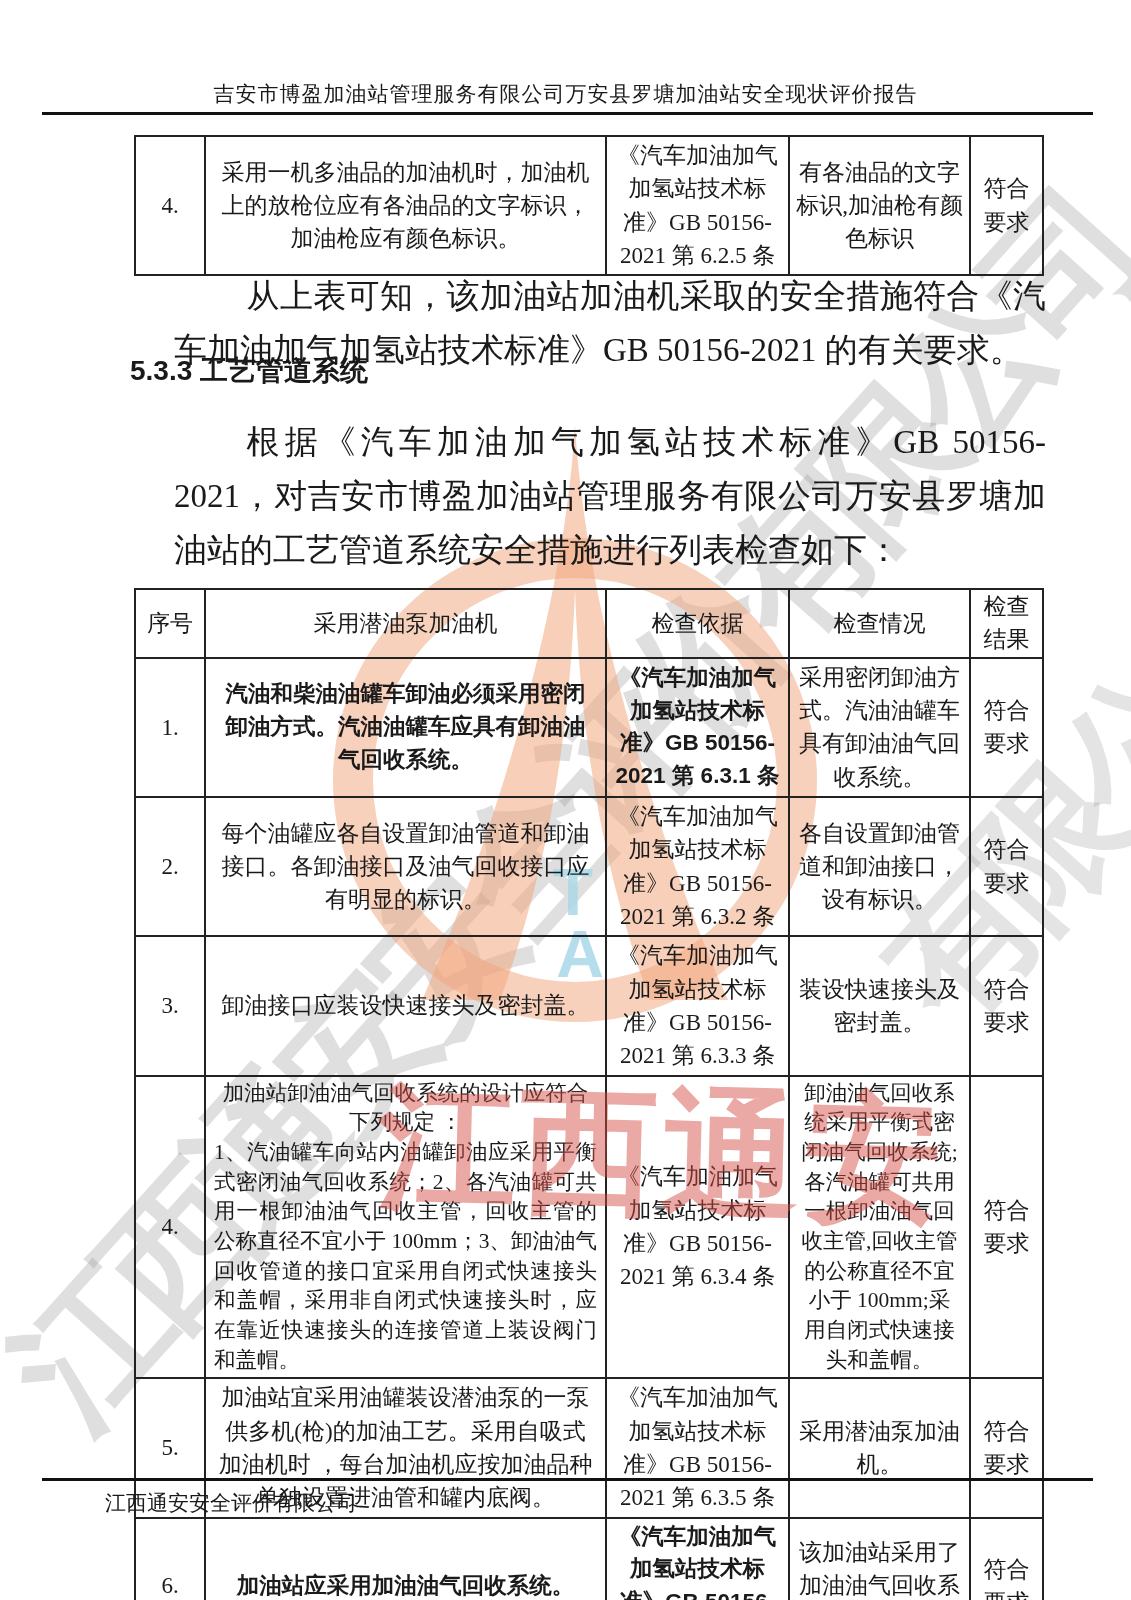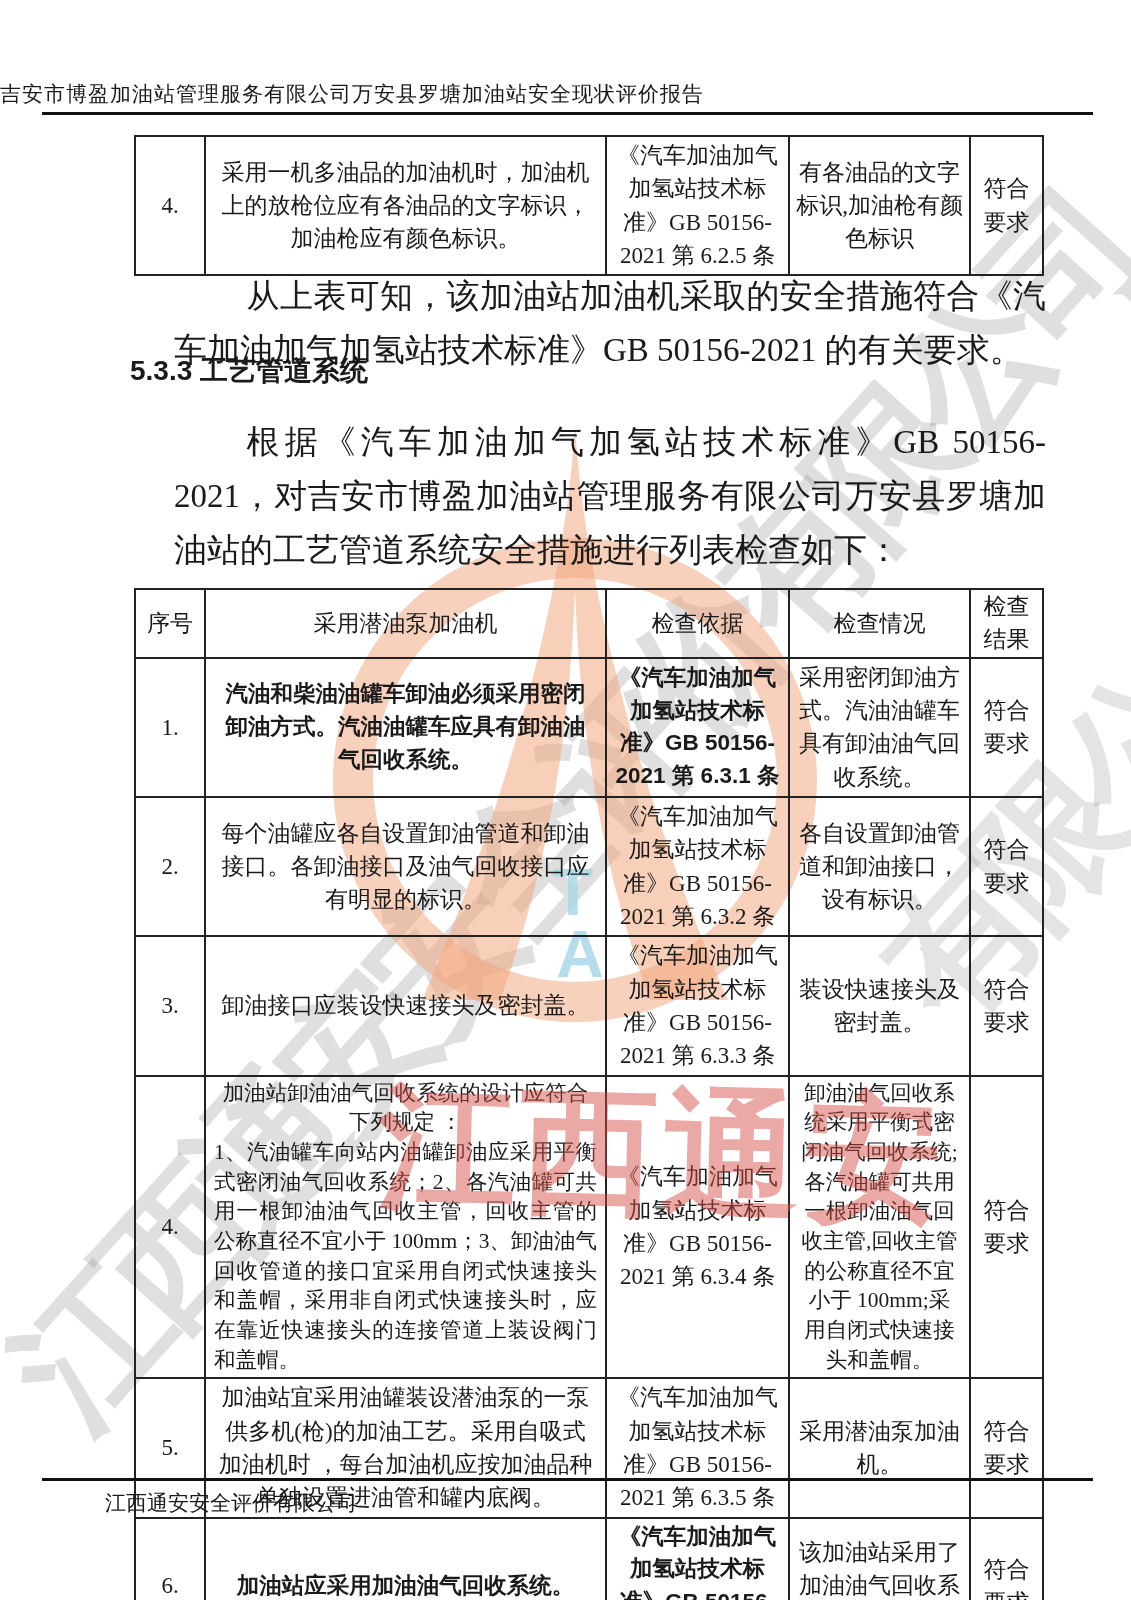--- a/index.html
+++ b/index.html
@@ -26,21 +26,21 @@
   .wm-red{
     z-index:3;left:378px;top:1062px;
     transform:rotate(1.5deg);
     font-family:"Liberation Sans","DejaVu Sans",sans-serif;
     font-size:138px;font-weight:bold;letter-spacing:4px;
     color:rgba(214,76,70,0.48);white-space:nowrap;
   }
   .wm-logo{z-index:0;left:330px;top:415px;width:500px;height:660px;}
   
   .content{position:absolute;inset:0;z-index:1;}
-  .doc-header{position:absolute;top:80px;left:0;right:0;text-align:left;
+  .doc-header{position:absolute;top:80px;left:0;right:0;text-align:center;
     font-size:21px;letter-spacing:1px;}
   .rule{position:absolute;left:42px;right:38px;height:3px;background:#111;}
   .rule-top{top:112px;}
   .rule-bottom{top:1478px;}
   table{border-collapse:collapse;table-layout:fixed;}
   td,th{border:2px solid #222;padding:2px 6px;vertical-align:middle;
     text-align:center;font-size:23px;line-height:1.45;overflow:hidden;}
   .tbl{position:absolute;left:134px;width:908px;}
   .tbl-top{top:135px;}
   .tbl-main{top:588px;}

